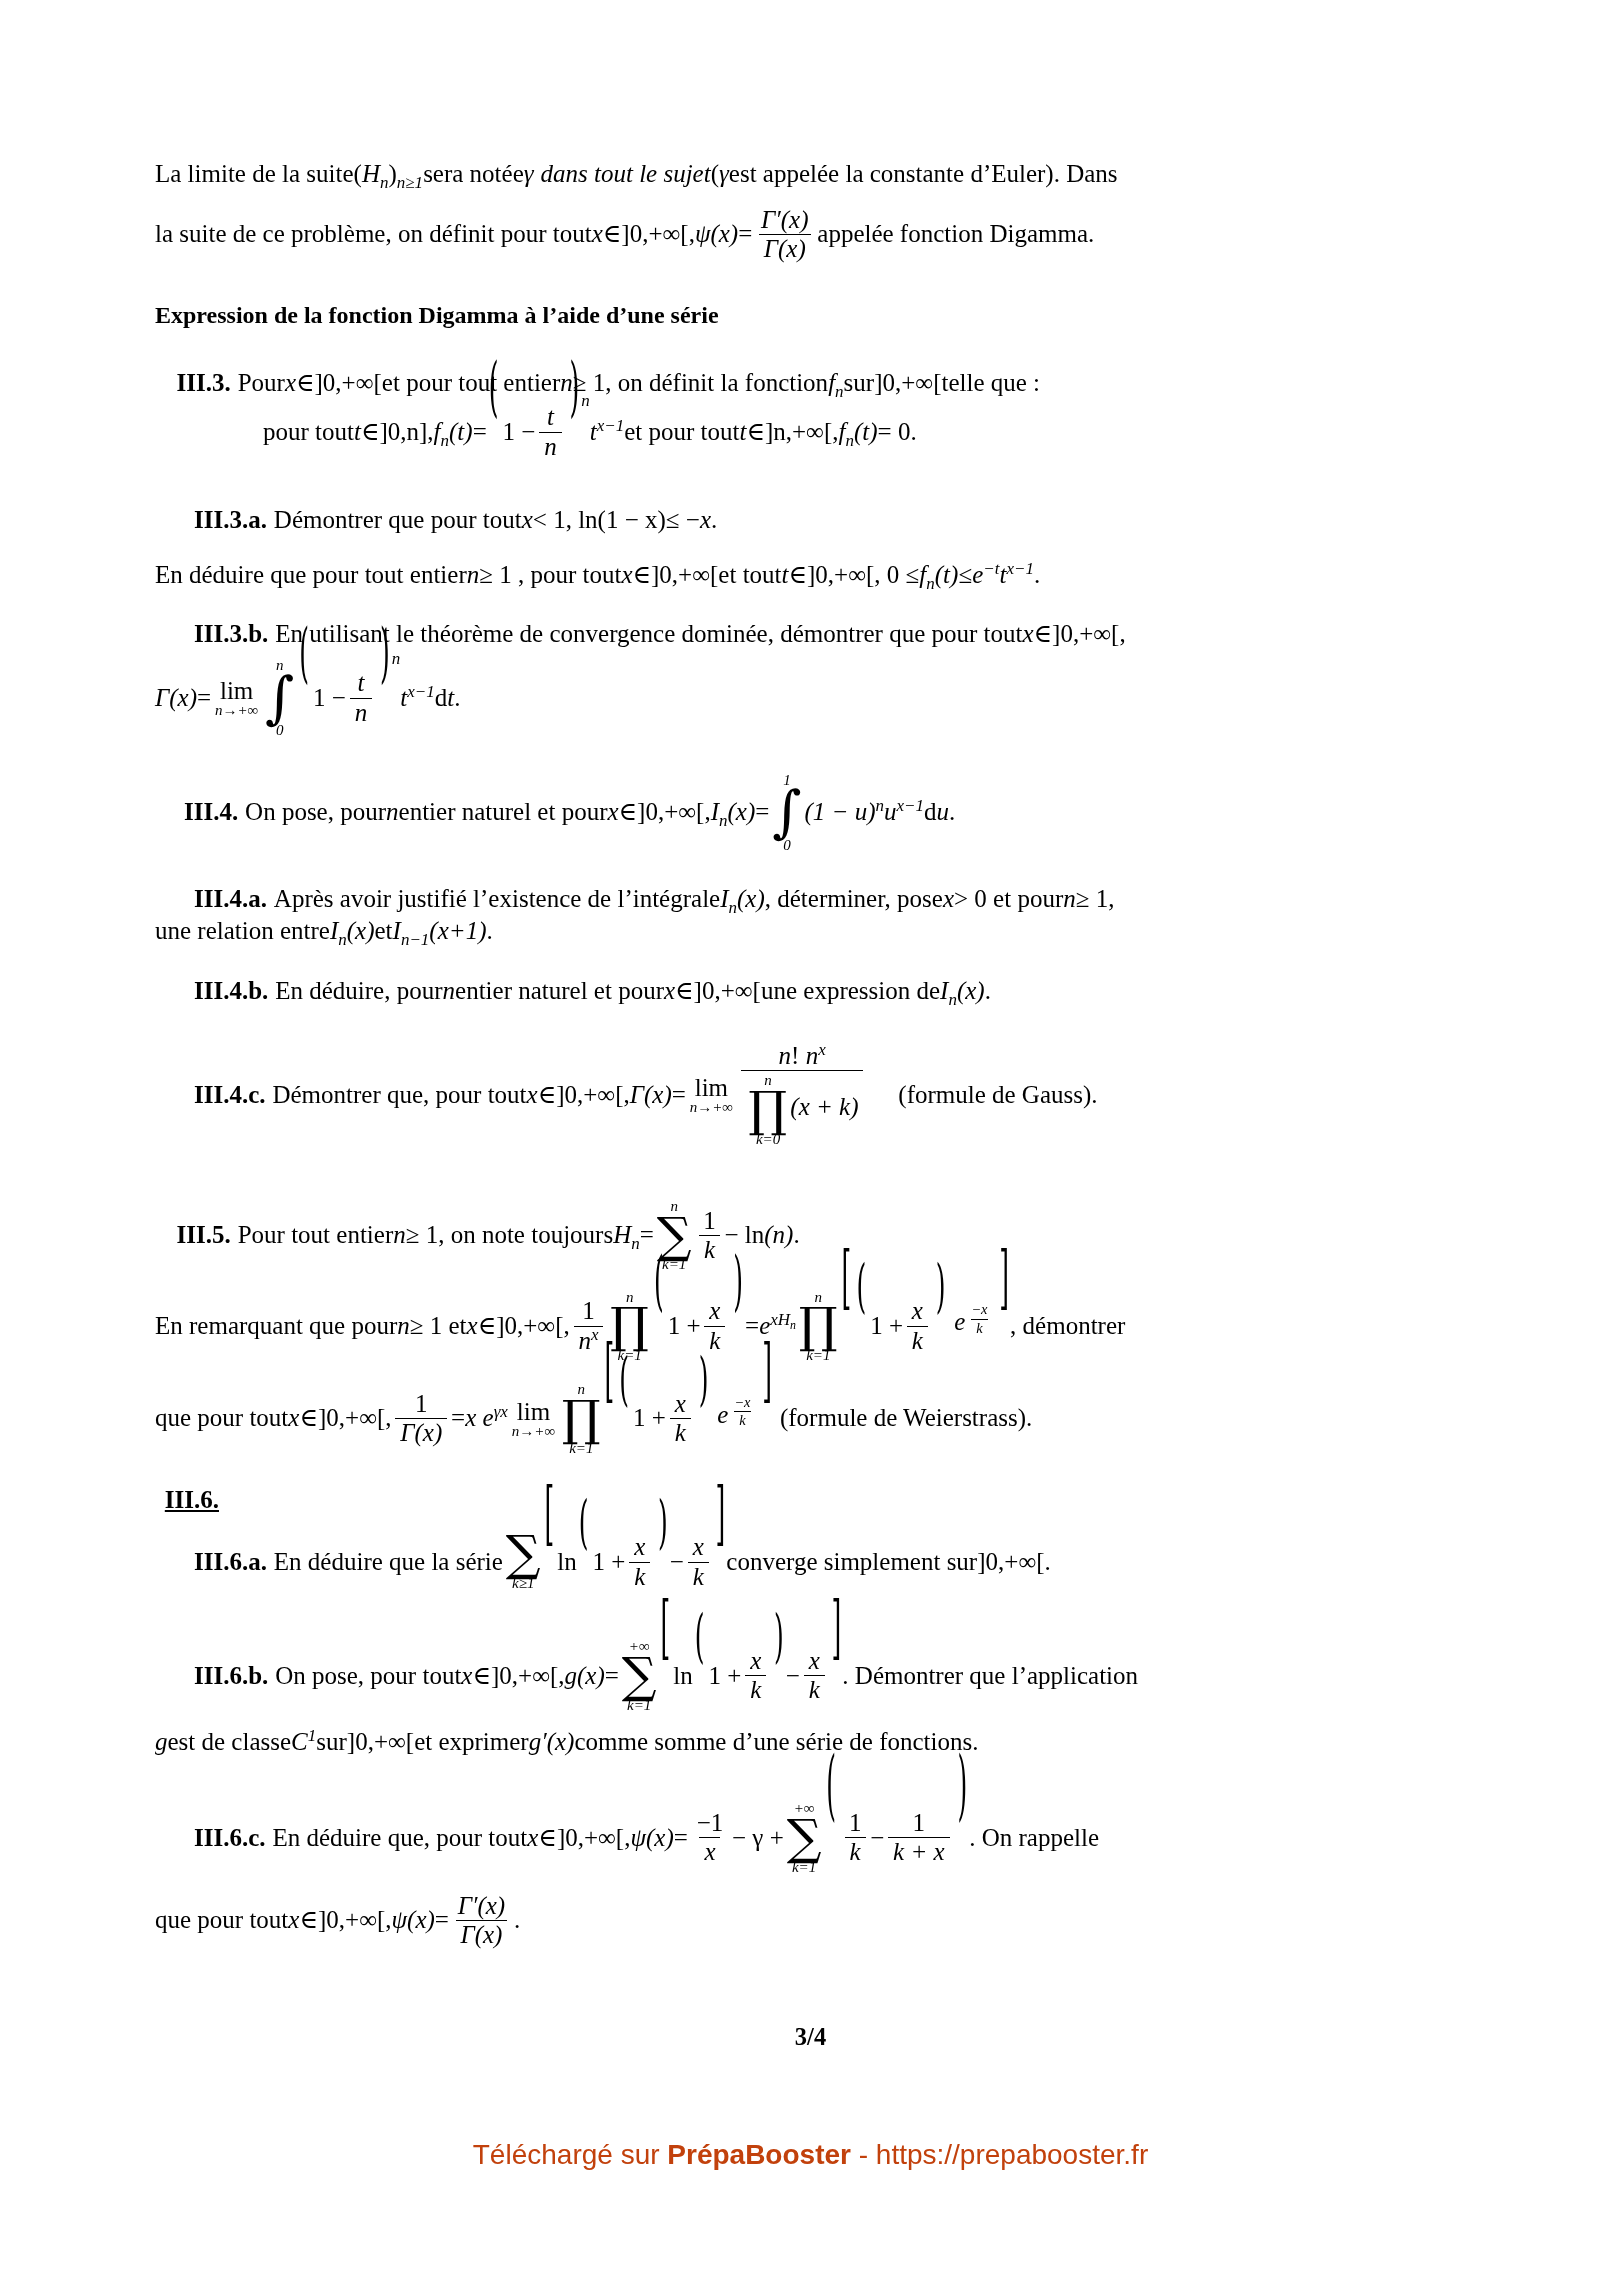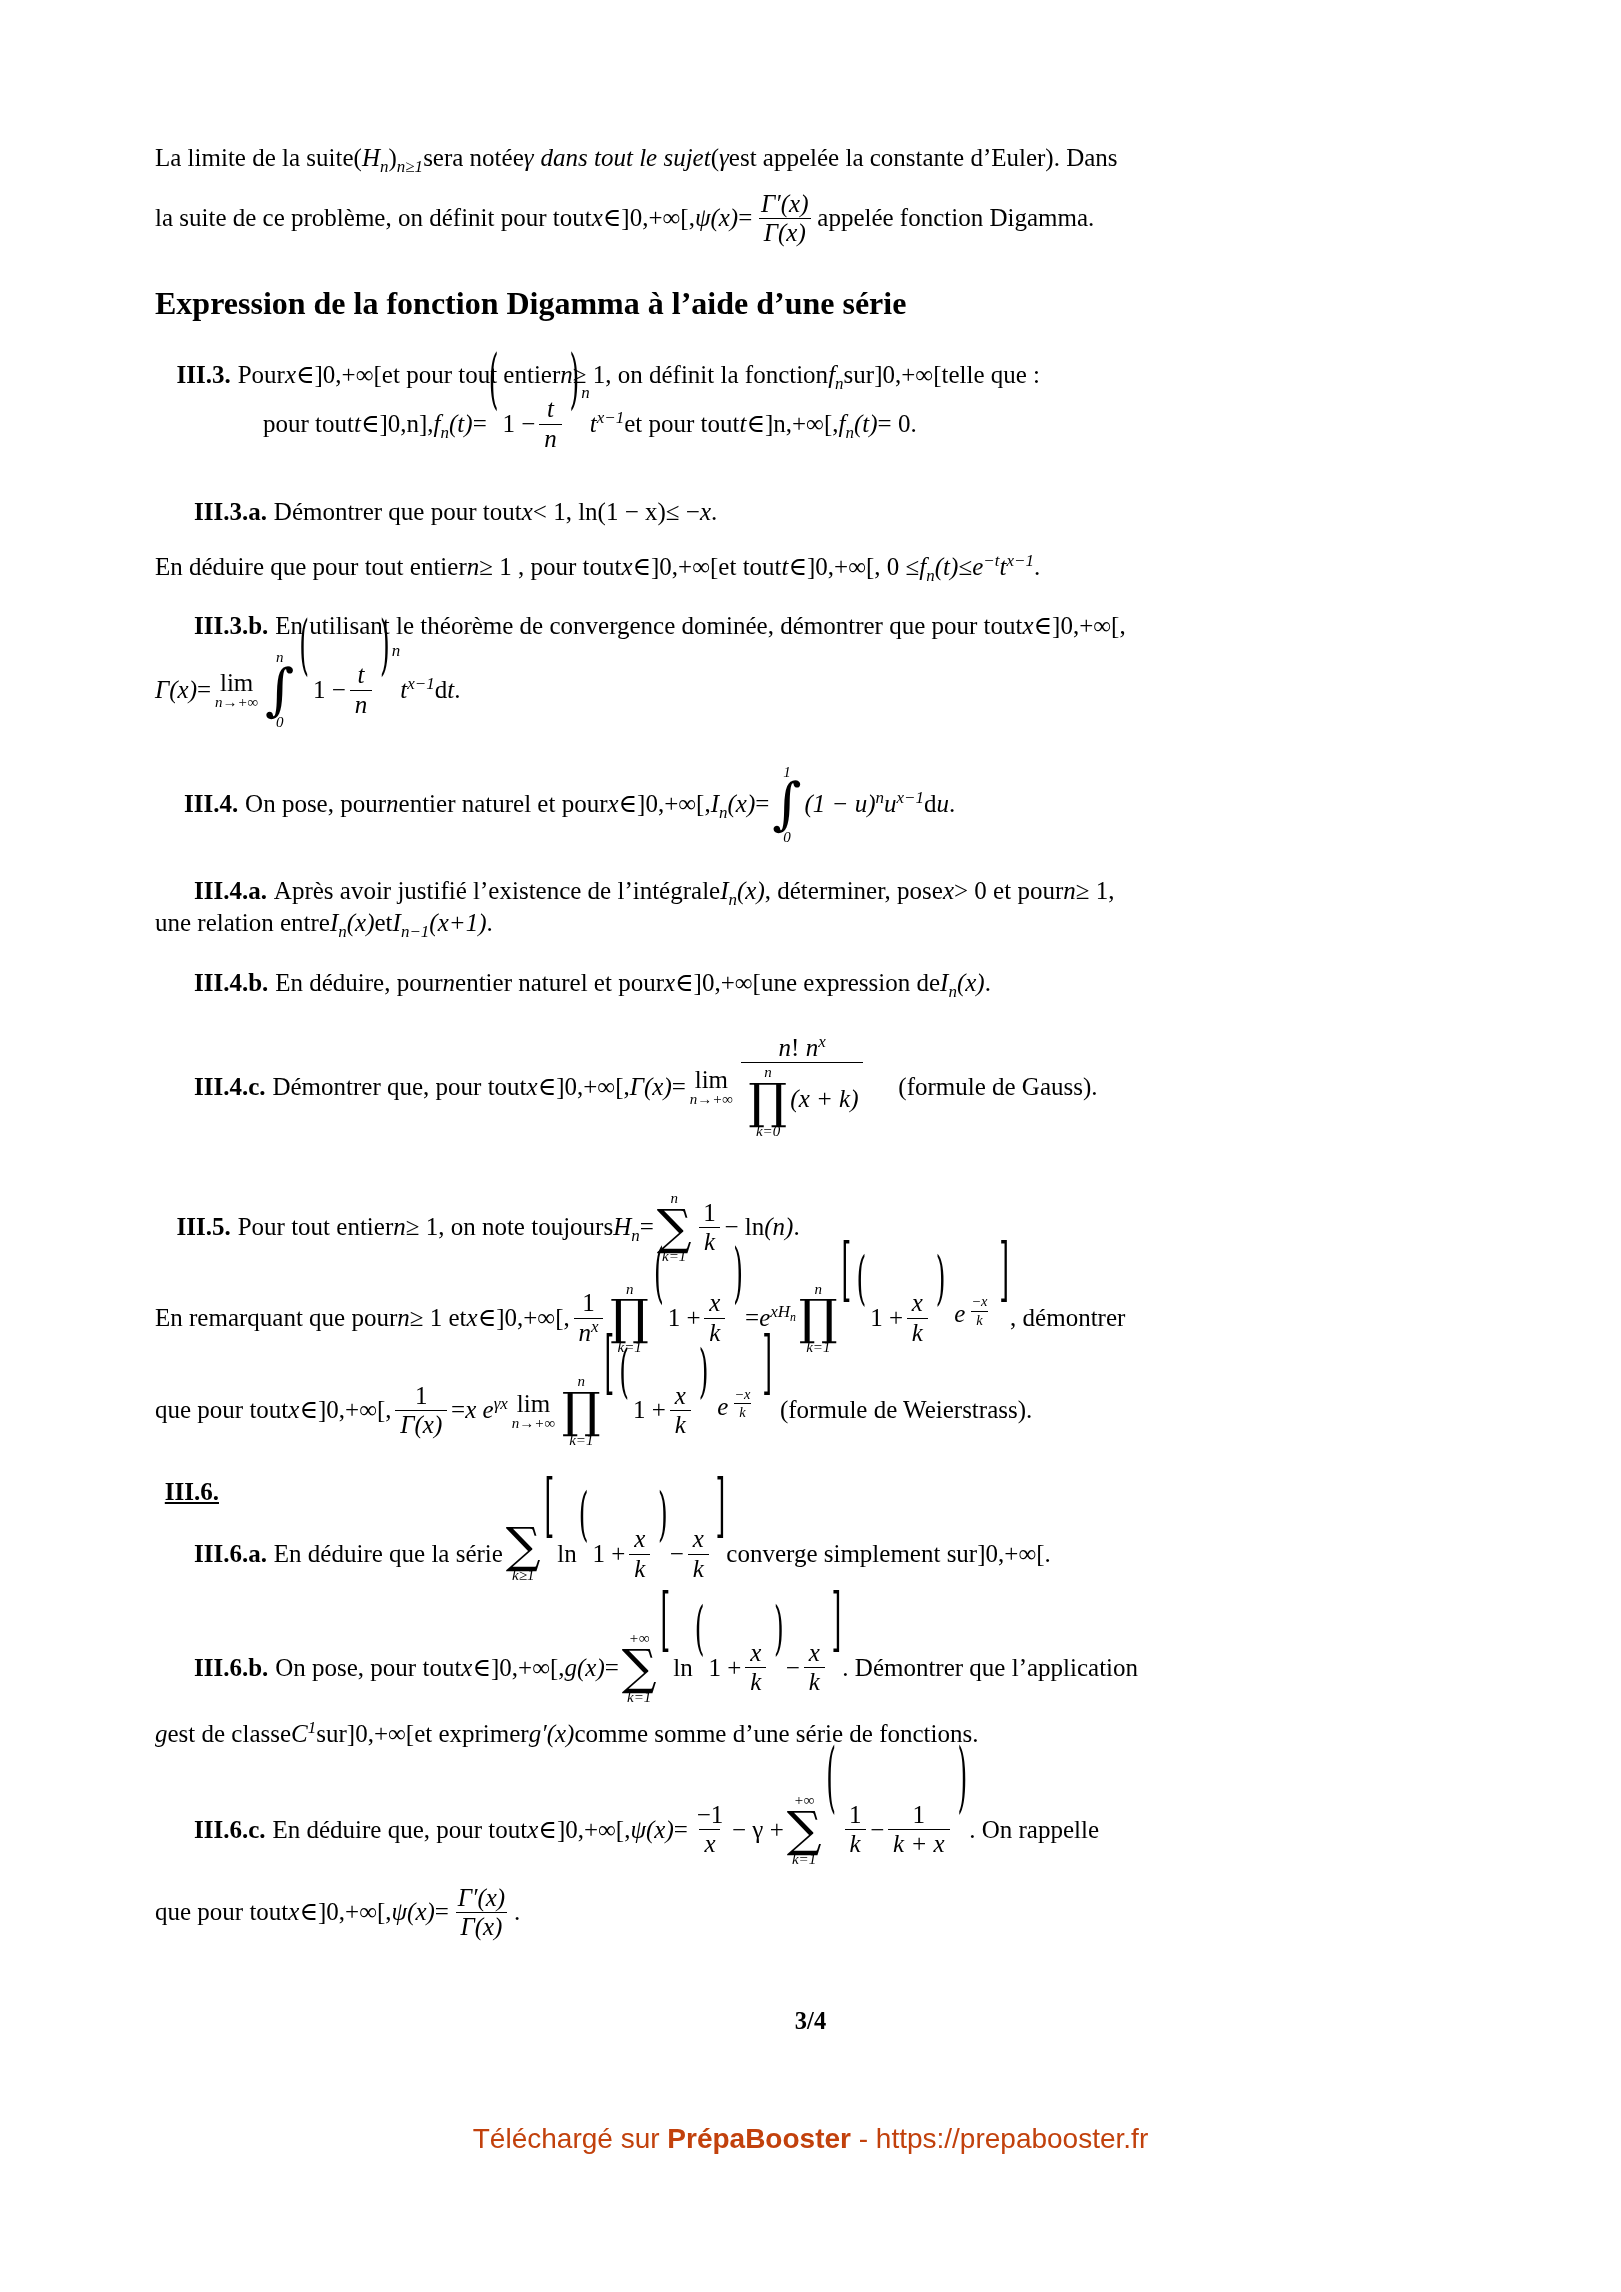--- a/index.html
+++ b/index.html
@@ -13,21 +13,21 @@
     height: 2293px;
     position: relative;
     font-family: "Liberation Serif", "DejaVu Serif", serif;
     color: #000000;
     font-size: 25px;
     line-height: 1.0;
     overflow: hidden;
   }
   .page {
     position: absolute;
-    left: 0; top: 0;
+    left: 0; top: 16px;
     width: 1621px;
     height: 1884px;
   }
   .content {
     position: absolute;
     left: 155px;
     top: 145px;
     width: 1313px;
   }
 
@@ -121,21 +121,21 @@
     width: 1621px;
     text-align: center;
     font-family: "Liberation Sans", sans-serif;
     font-size: 28px;
     color: #c2410c;
   }
   .footer-site b { font-weight: bold; }
 
   .sect-head {
     font-weight: bold;
-    font-size: 32px;
+    font-size: 24px;
     margin: 0;
   }
 </style>
 </head>
 <body>
 
 <div class="page">
 <div class="content">
 
   <div class="mline" style="margin-bottom:19.6px;">

